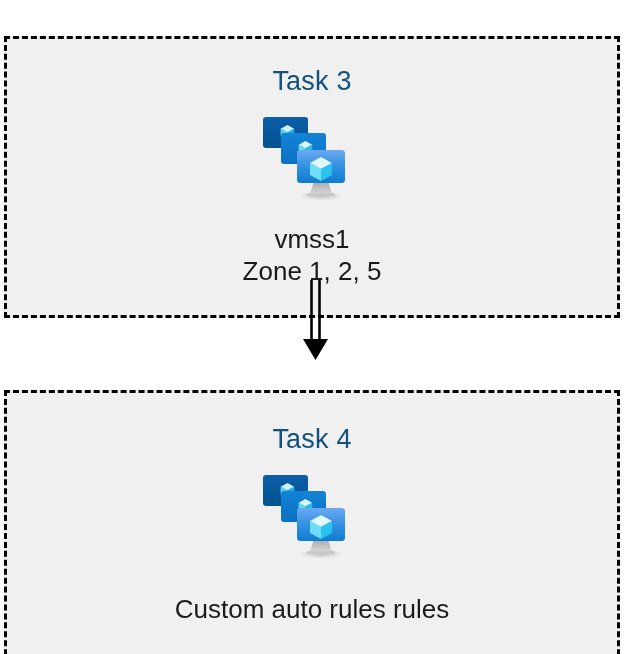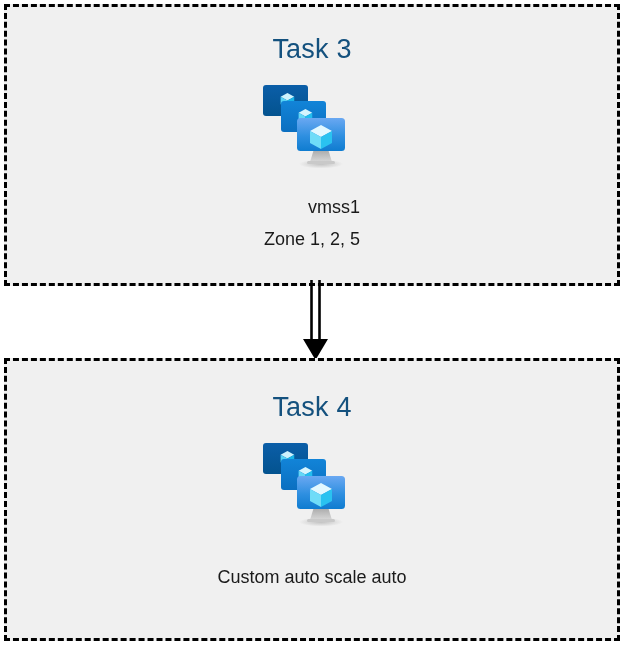--- a/index.html
+++ b/index.html
@@ -21,20 +21,21 @@
     width: 628px;
     height: 654px;
   }
 
   
   .task-box {
     position: absolute;
     background: #f0f0f0;
     box-sizing: border-box;
     border: 3px dashed #000000;
+    margin-top: 32px;
   }
   #task-box-1 {
     left: 4px;
     top: 4px;
     width: 616px;
     height: 282px;
   }
   #task-box-2 {
     left: 4px;
     top: 358px;
@@ -65,23 +66,23 @@
 
   .icon-wrap {
     position: relative;
     width: 110px;
     height: 100px;
   }
   #task-box-1 .icon-wrap { margin-top: 12px; }
   #task-box-2 .icon-wrap { margin-top: 12px; }
 
   .caption {
-    text-align: right;
+    text-align: center;
     color: #1a1a1a;
-    font-size: 18px;
+    font-size: 26px;
     line-height: 32px;
     white-space: nowrap;
   }
   #task-box-1 .caption-block { margin-top: 14px; }
   #task-box-2 .caption-block { margin-top: 26px; }
 
   
   .vmss-icon {
     position: absolute;
     left: 0;
@@ -232,19 +233,19 @@
           <rect x="40" y="41" width="48" height="33" rx="3.5" fill="url(#frontScreenB)"></rect>
           <g transform="translate(52,48)">
             <polygon points="12,0 23,6 12,12 1,6" fill="#e2f8ff"></polygon>
             <polygon points="1,6 12,12 12,24 1,18" fill="#6fdcf8"></polygon>
             <polygon points="23,6 12,12 12,24 23,18" fill="#2ac2f0"></polygon>
           </g>
         </svg>
       </div>
 
       <div class="caption-block">
-        <div class="caption">Custom auto scale auto</div>
+        <div class="caption">Custom auto rules rules</div>
       </div>
 
     </div>
   </div>
 
 </div>
 
 </body></html>

